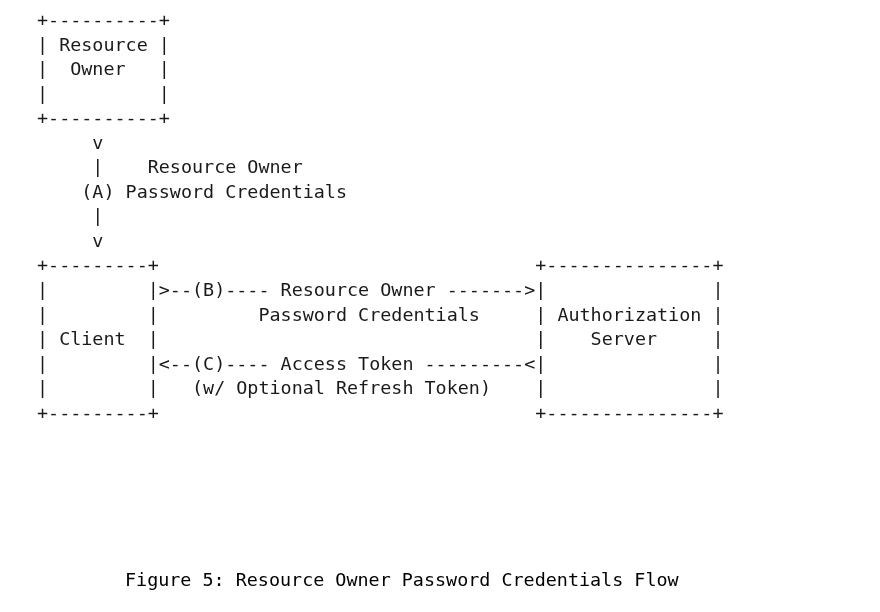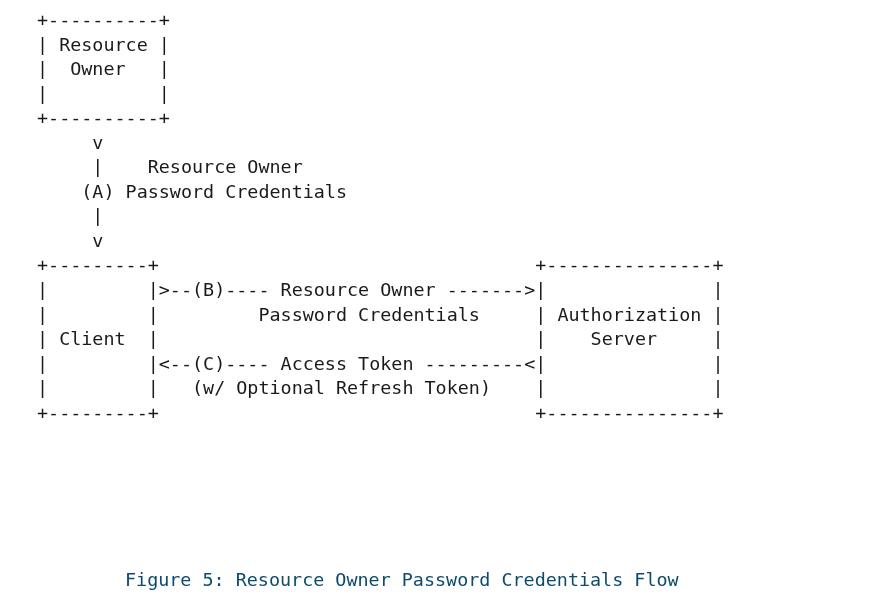--- a/index.html
+++ b/index.html
@@ -31,21 +31,21 @@
   }
   .figure-caption {
     position: absolute;
     left: 125px;
     top: 568px;
     margin: 0;
     padding: 0;
     font-family: "DejaVu Sans Mono", "Liberation Mono", monospace;
     font-size: 18.4px;
     line-height: 24.55px;
-    color: #0c4a6e;
+    color: #000000;
     white-space: pre;
   }
 </style>
 </head>
 <body>
 
 <div id="page">
 
   <pre class="ascii-figure"><span>+----------+</span>
 <span>| Resource |</span>

